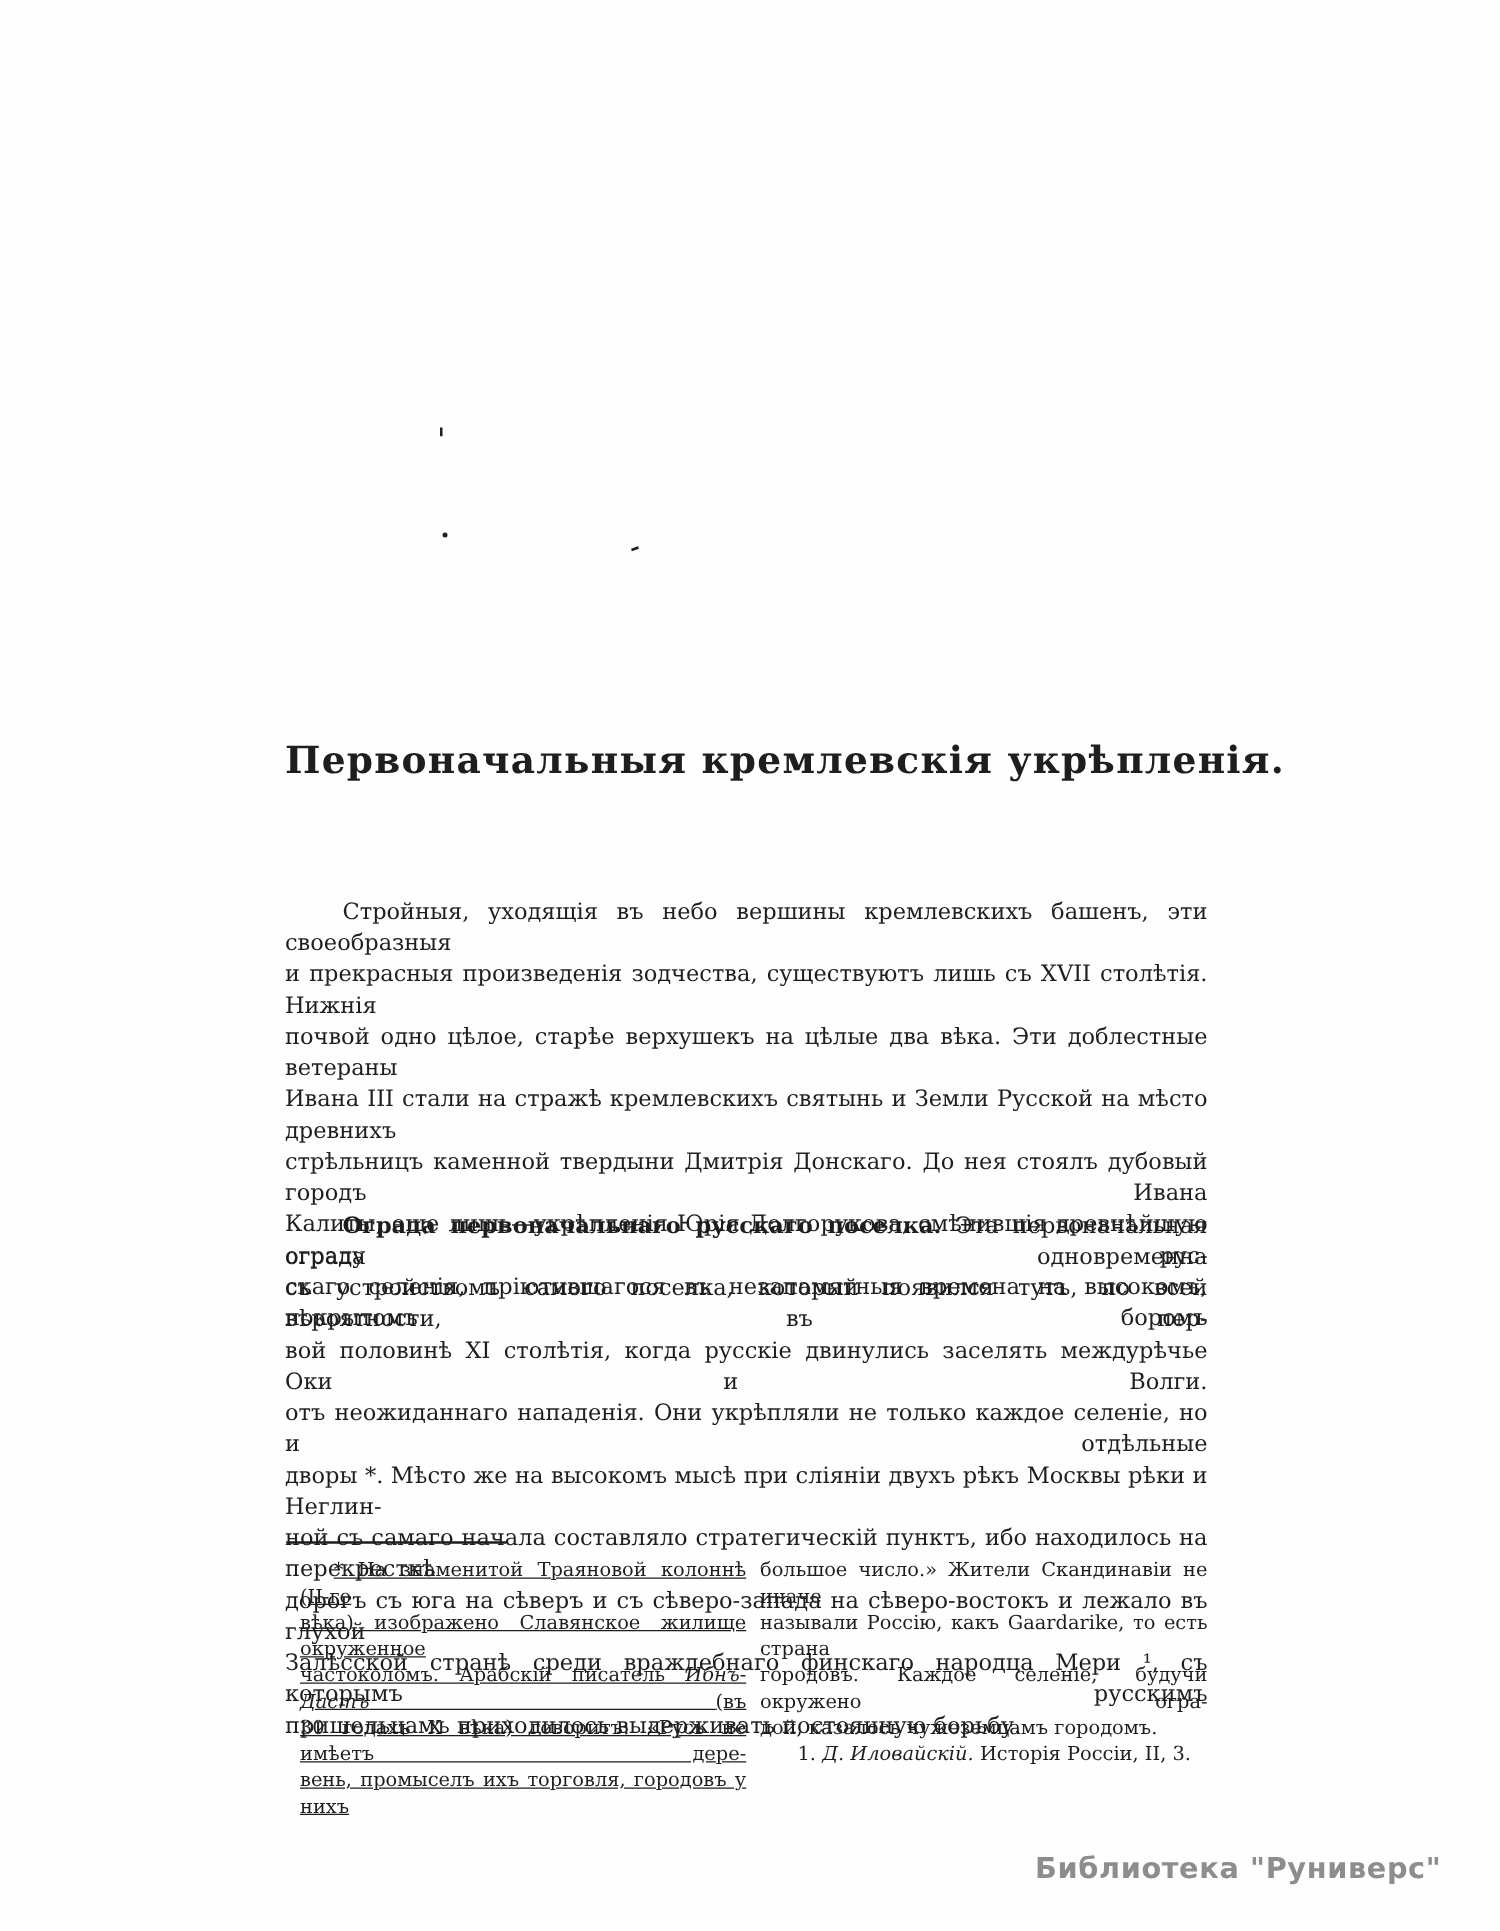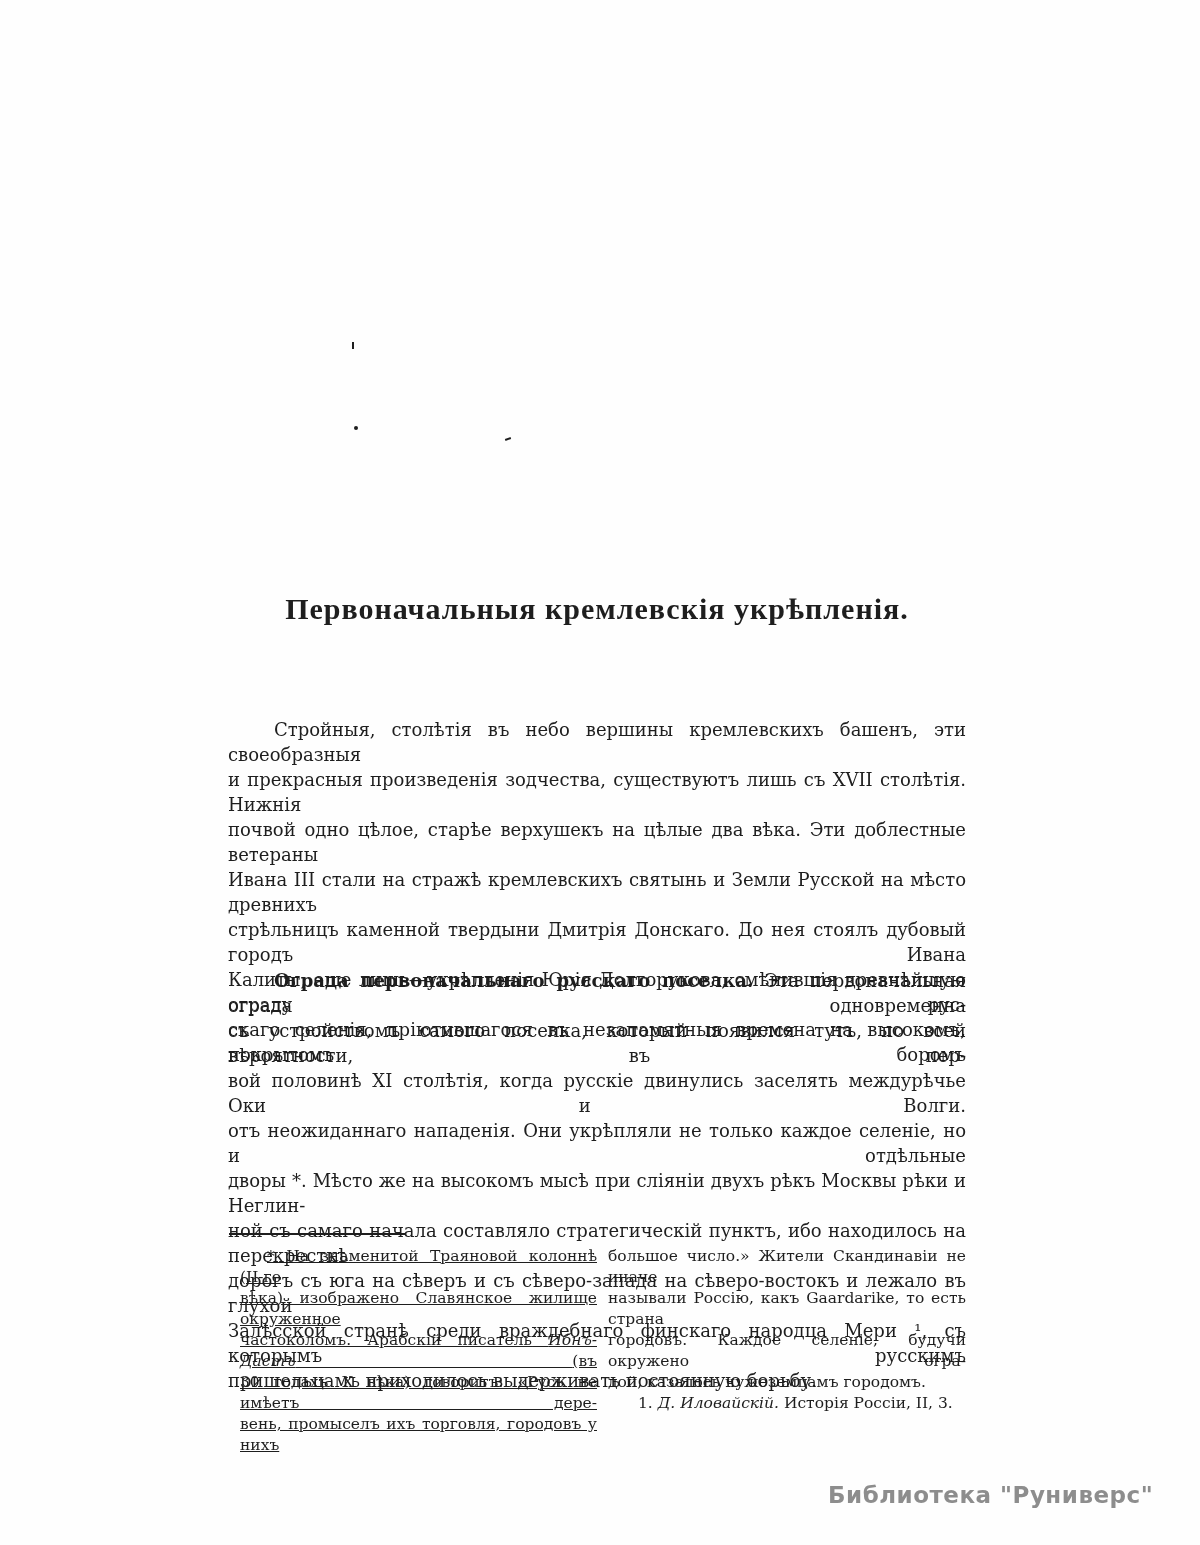--- a/index.html
+++ b/index.html
@@ -17,21 +17,20 @@
     top: 592px;
     left: 228px;
     width: 738px;
     margin: 0;
     font-size: 30px;
     line-height: 34px;
     font-weight: bold;
     letter-spacing: 1px;
     text-align: center;
     white-space: nowrap;
-    font-family: Liberation Serif, serif;
   }
   .para {
     position: absolute;
     left: 228px;
     width: 738px;
     font-size: 18px;
     line-height: 25px;
   }
   .p1 { top: 717px; }
   .p2 { top: 968px; }
@@ -82,21 +81,21 @@
 
 <div class="page">
 
   <span class="speck speck-1"></span>
   <span class="speck speck-2"></span>
   <span class="speck speck-3"></span>
 
   <h1 class="title">Первоначальныя кремлевскія укрѣпленія.</h1>
 
   <div class="para p1">
-    <div class="jl ind">Стройныя, столѣтія въ небо вершины кремлевскихъ башенъ, эти своеобразныя</div>
+    <div class="jl ind">Стройныя, уходящія въ небо вершины кремлевскихъ башенъ, эти своеобразныя</div>
     <div class="jl">и прекрасныя произведенія зодчества, существуютъ лишь съ XVII столѣтія. Нижнія</div>
     <div class="jl">почвой одно цѣлое, старѣе верхушекъ на цѣлые два вѣка. Эти доблестные ветераны</div>
     <div class="jl">Ивана III стали на стражѣ кремлевскихъ святынь и Земли Русской на мѣсто древнихъ</div>
     <div class="jl">стрѣльницъ каменной твердыни Дмитрія Донскаго. До нея стоялъ дубовый городъ Ивана</div>
     <div class="jl">Калиты, еще лишь—укрѣпленія Юрія Долгорукова, смѣнившія древнѣйшую ограду рус-</div>
     <div class="jl">скаго селенія, пріютившагося въ незапамятныя времена на высокомъ, покрытомъ боромъ</div>
   </div>
 
   <div class="para p2">
     <div class="jl ind"><span class="bold">Ограда первоначальнаго русскаго поселка.</span> <span>Эта первоначальная ограда одновременна</span></div>

